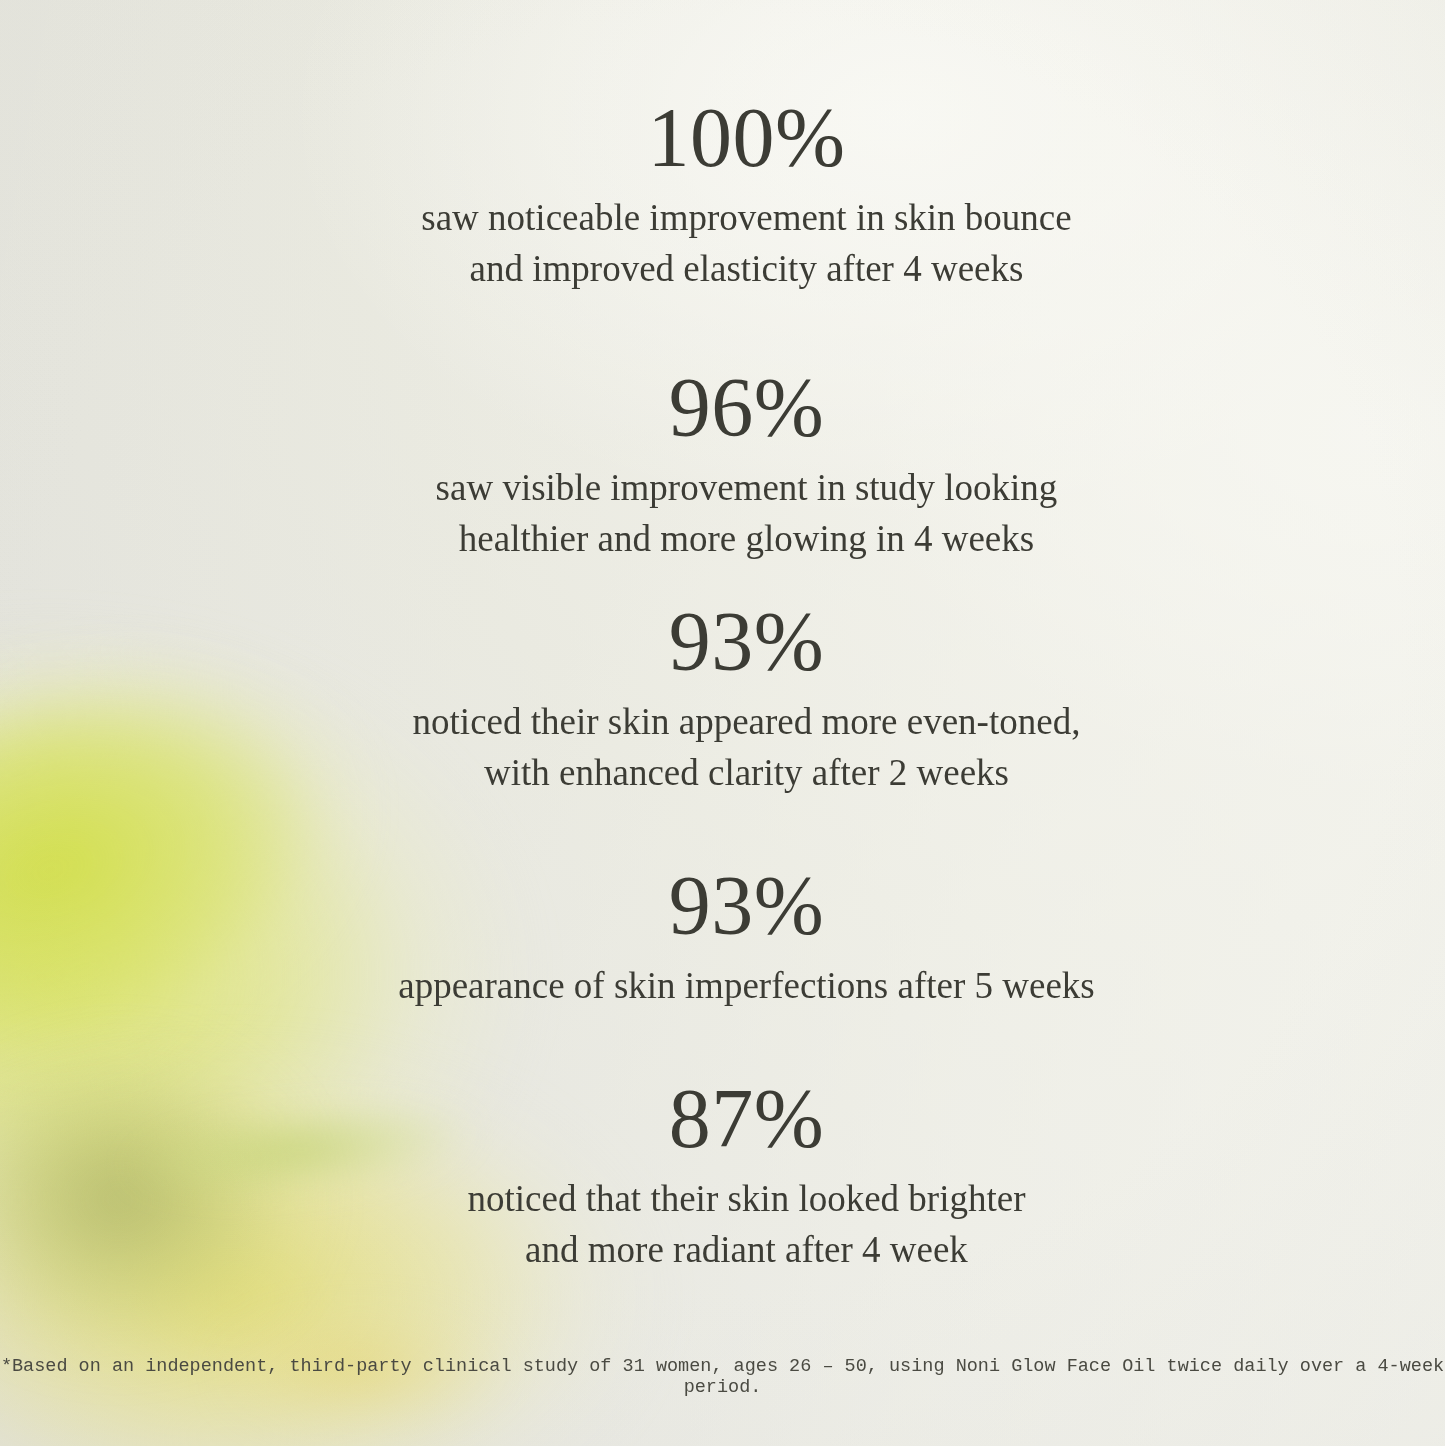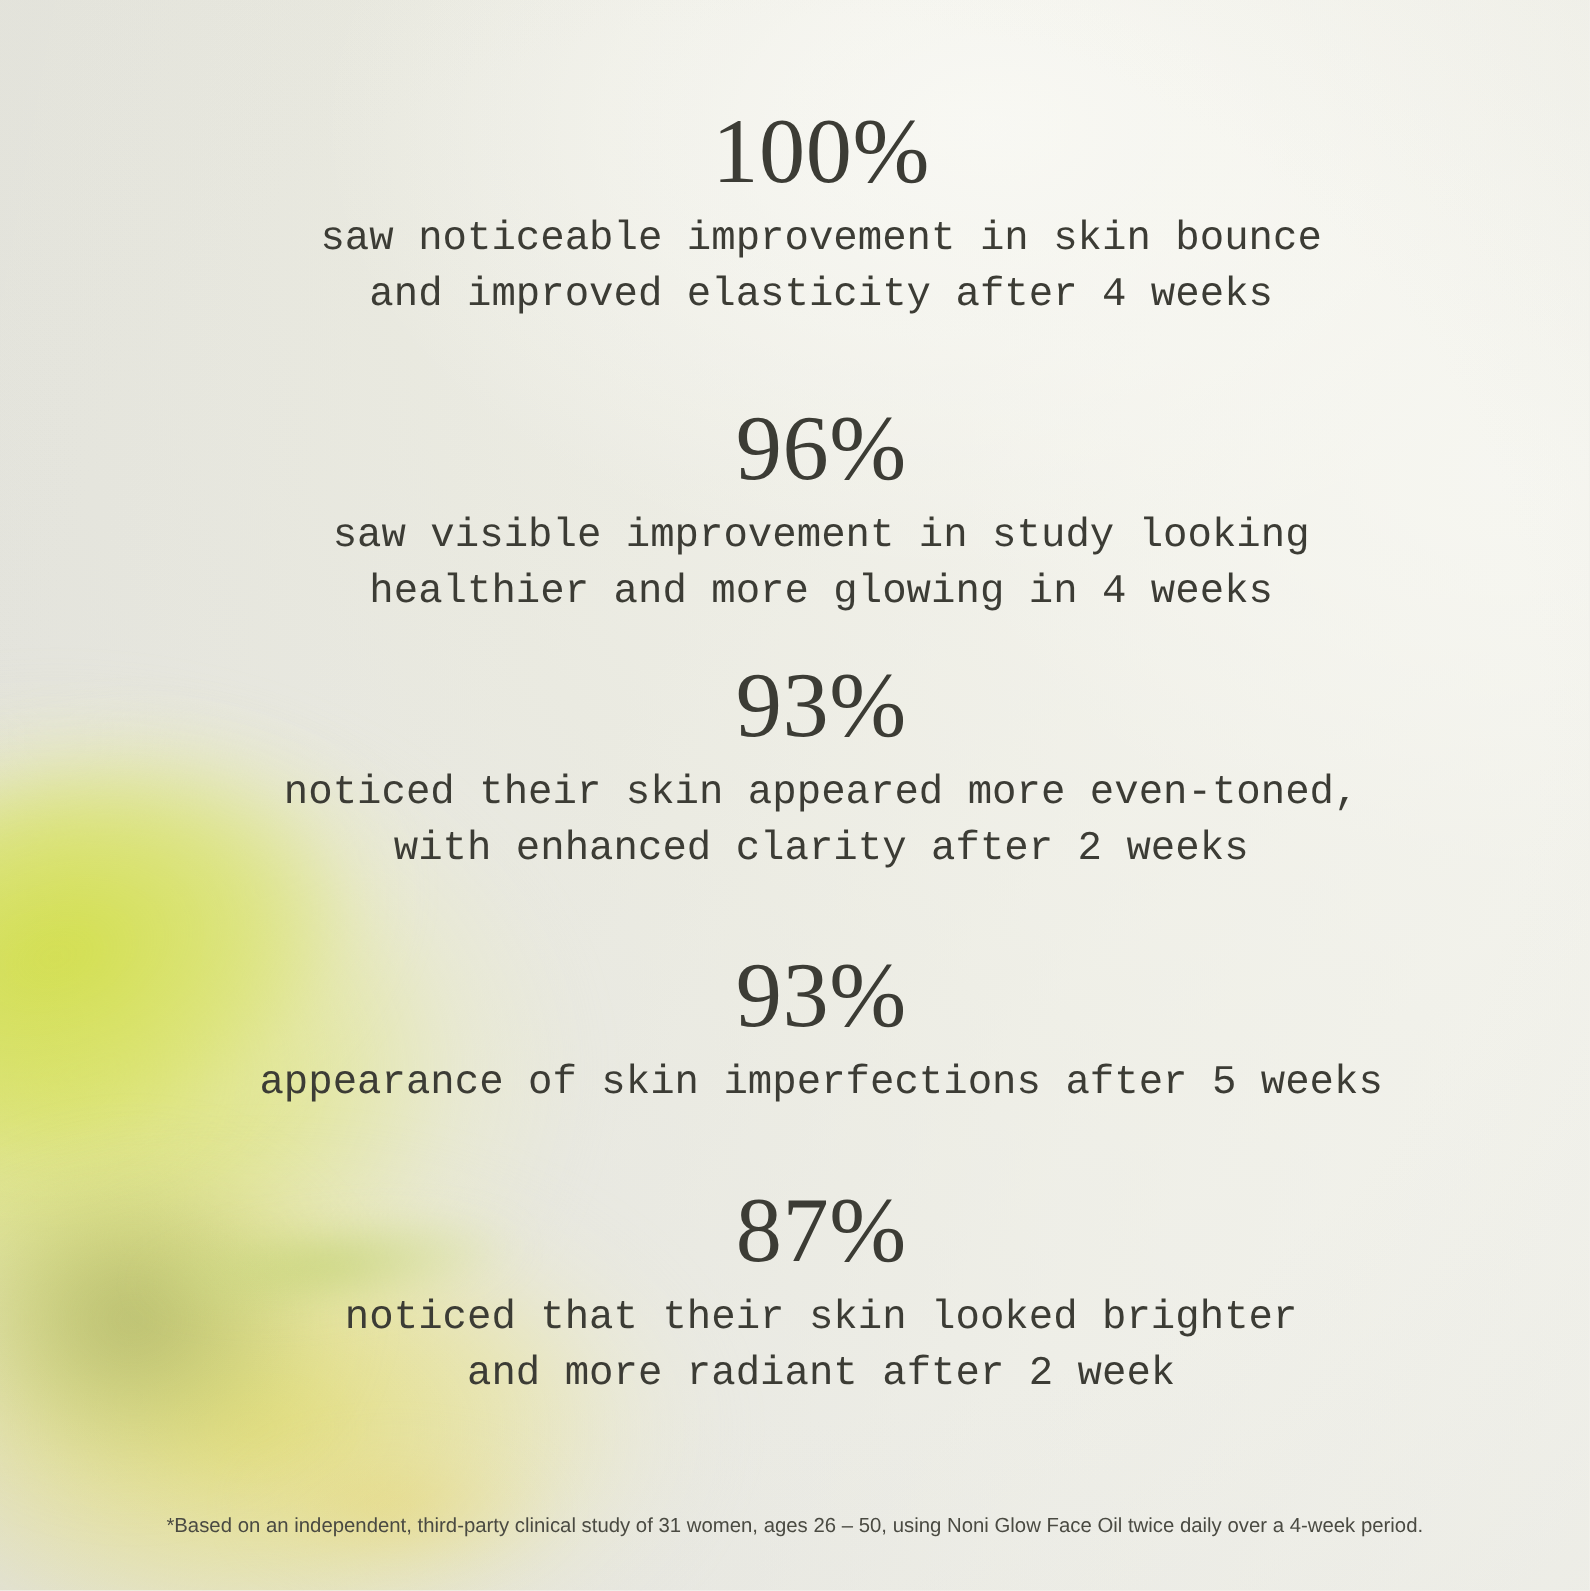--- a/index.html
+++ b/index.html
@@ -133,39 +133,39 @@
     letter-spacing: 0.5px;
     color: #3c3c35;
     font-weight: 400;
     margin-bottom: 12px;
     font-family: "Liberation Serif", serif;
   }
   .stat .line {
     font-size: 37px;
     line-height: 1.38;
     color: #3c3c35;
-    font-family: Liberation Mono, monospace;
+    font-family: Liberation Serif, serif;
     white-space: nowrap;
   }
 
   .stat-1 { margin-bottom: 72px; }
   .stat-2 { margin-bottom: 36px; }
   .stat-3 { margin-bottom: 66px; }
   .stat-4 { margin-bottom: 66px; }
   .stat-5 { margin-bottom: 0; }
 
   .footnote {
     position: absolute;
     left: 0;
     right: 0;
     bottom: 48px;
     text-align: center;
     font-size: 18.5px;
     color: #4a4a42;
-    font-family: Liberation Sans, sans-serif;
+    font-family: Liberation Mono, monospace;
   }
 </style>
 </head>
 <body>
 
 <div class="canvas">
 
   <div class="bg-base"></div>
   <div class="bg-glow-top"></div>
   <div class="bg-petal-big"></div>
@@ -198,20 +198,20 @@
     </div>
 
     <div class="stat stat-4">
       <div class="pct">93%</div>
       <div class="line">appearance of skin imperfections after 5 weeks</div>
     </div>
 
     <div class="stat stat-5">
       <div class="pct">87%</div>
       <div class="line">noticed that their skin looked brighter</div>
-      <div class="line">and more radiant after 2 week</div>
+      <div class="line">and more radiant after 4 week</div>
     </div>
 
   </div>
 
   <div class="footnote">*Based on an independent, third-party clinical study of 31 women, ages 26 – 50, using Noni Glow Face Oil twice daily over a 4-week period.</div>
 
 </div>
 
 </body></html>

